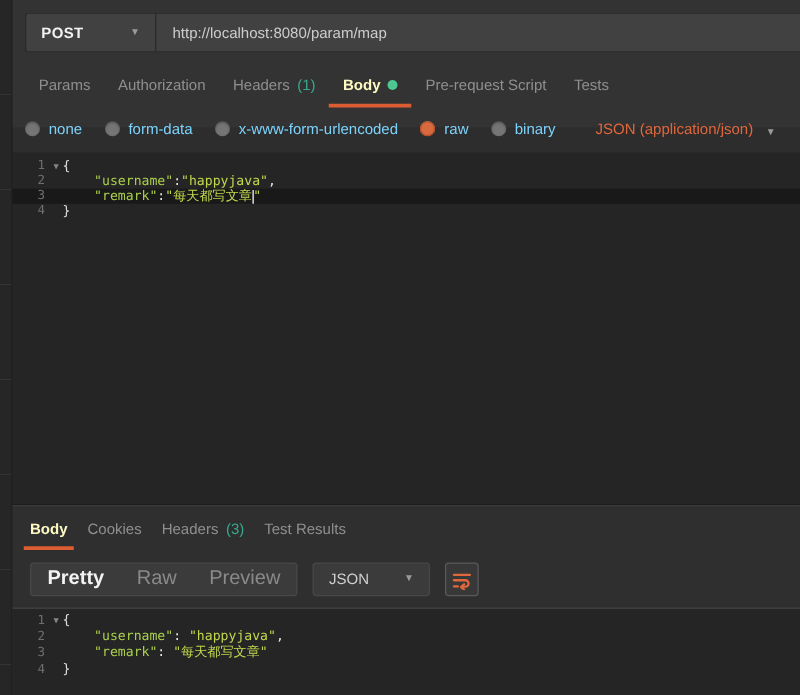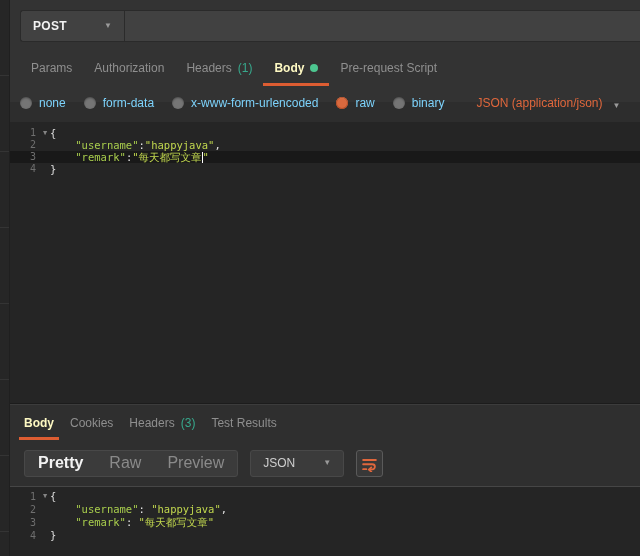--- a/index.html
+++ b/index.html
@@ -94,40 +94,44 @@
 <div class="main">
 
   <div class="req-header">
     <div class="url-row">
       <div class="url-bar">
         <div class="method-box">
           <span class="method-label">POST</span>
           <span class="chev">▼</span>
         </div>
         <div class="url-divider"></div>
+        <div class="url-text">http://localhost:8080/param/map</div>
       </div>
     </div>
 
     <div class="req-tabs">
       <div class="tab req-tab">
         <span>Params</span>
       </div>
       <div class="tab req-tab">
         <span>Authorization</span>
       </div>
       <div class="tab req-tab">
         <span>Headers</span>
         <span class="count">(1)</span>
       </div>
       <div class="tab req-tab active">
         <span>Body</span>
         <span class="body-dot"></span>
       </div>
       <div class="tab req-tab">
         <span>Pre-request Script</span>
+      </div>
+      <div class="tab req-tab">
+        <span>Tests</span>
       </div>
     </div>
 
     <div class="mode-row">
       <div class="mode">
         <span class="radio"></span>
         <span class="mode-label">none</span>
       </div>
       <div class="mode">
         <span class="radio"></span>

